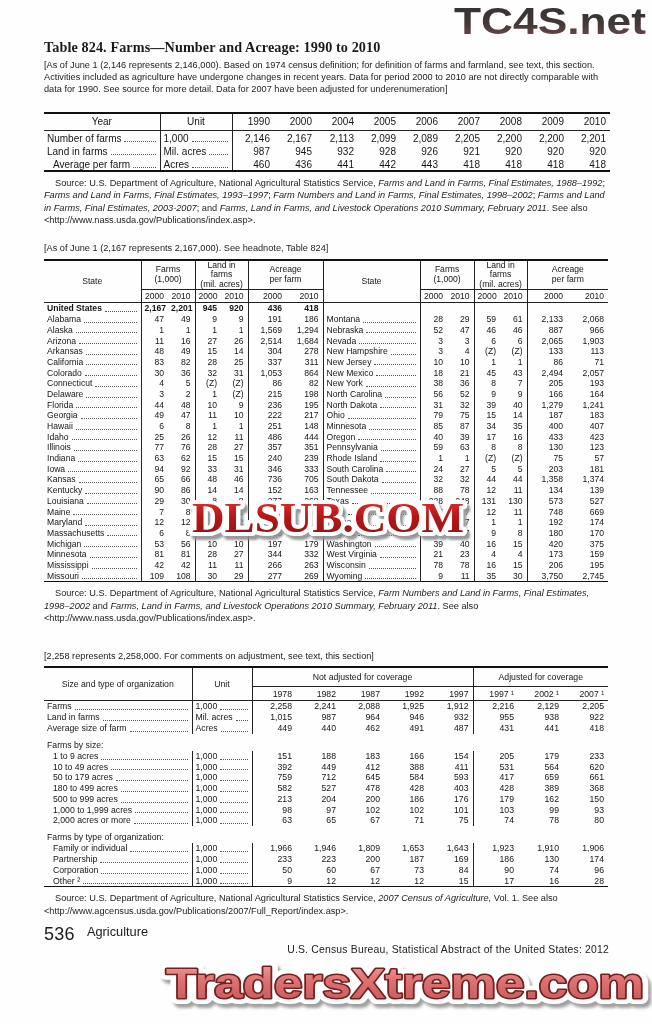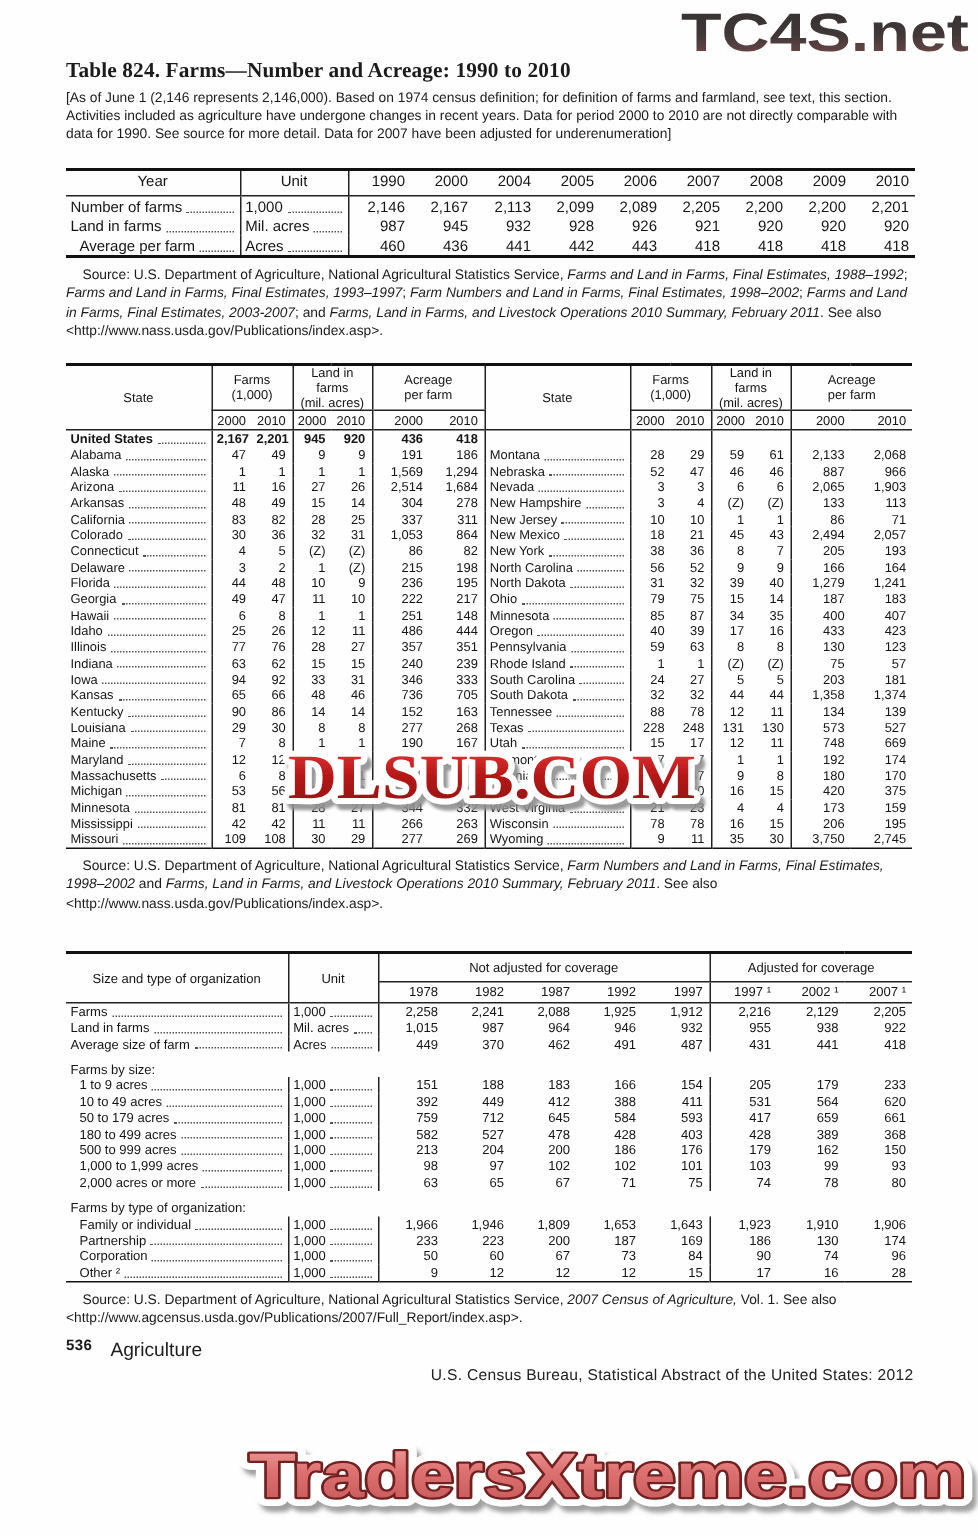--- a/index.html
+++ b/index.html
@@ -39,21 +39,21 @@
 
   #t826{border-top:2px solid #111;border-bottom:1.5px solid #111;font-size:8.7px;margin-top:3px;}
   #t826 th.c0,#t826 th.cu{border-bottom:1px solid #222;text-align:center;}
   #t826 th.grp{border-bottom:1px solid #222;text-align:center;height:18px;}
   #t826 tr.yrs th{border-bottom:1px solid #222;height:13px;}
   #t826 td{height:10.8px;line-height:9.8px;}
   #t826 .cu{border-left:1px solid #222;border-right:1px solid #222;}
   #t826 td.glab{padding-top:4px;height:13px;}
 
   .pgfoot{margin-top:7px;display:flex;align-items:flex-start;}
-  .pgnum{font-size:10px;letter-spacing:0.3px;font-weight:bold;}
+  .pgnum{font-size:18px;letter-spacing:0.3px;}
   .pgsec{font-size:12.8px;margin-left:12px;}
   .pgsrc{font-size:10.4px;color:#222;margin-left:auto;margin-top:20px;letter-spacing:0.2px;}
 
   .wm{position:absolute;pointer-events:none;}
   #wm-tc4s{top:0;right:2px;}
   #wm-dlsub{top:486px;left:176px;}
   #wm-traders{top:954px;left:158px;}
 </style>
 </head>
 <body>
@@ -161,20 +161,21 @@
             <td class="num">418</td>
             <td class="num">418</td>
             <td class="num">418</td>
           </tr>
         </tbody>
     </table>
     <p class="srcnote"><span>Source: U.S. Department of Agriculture, National Agricultural Statistics Service, </span><i>Farms and Land in Farms, Final Estimates, 1988–1992</i><span>; </span><i>Farms and Land in Farms, Final Estimates, 1993–1997</i><span>; </span><i>Farm Numbers and Land in Farms, Final Estimates, 1998–2002</i><span>; </span><i>Farms and Land in Farms, Final Estimates, 2003-2007</i><span>; and </span><i>Farms, Land in Farms, and Livestock Operations 2010 Summary, February 2011</i><span>. See also &lt;http://www.nass.usda.gov/Publications/index.asp&gt;.</span></p>
   </section>
 
   <section style="margin-top:16px;">
+    <p class="headnote">[As of June 1 (2,167 represents 2,167,000). See headnote, Table 824]</p>
     <table class="tbl" id="t825">
       <colgroup>
         <col style="width:97px">
           <col style="width:27px">
           <col style="width:27px">
         <col style="width:26px">
           <col style="width:27px">
           <col style="width:38px">
           <col style="width:37px">
         <col style="width:97px">
@@ -892,20 +893,21 @@
             <td class="num">30</td>
             <td class="num vl">3,750</td>
             <td class="num">2,745</td>
           </tr>
         </tbody>
     </table>
     <p class="srcnote"><span>Source: U.S. Department of Agriculture, National Agricultural Statistics Service, </span><i>Farm Numbers and Land in Farms, Final Estimates, 1998–2002</i><span> and </span><i>Farms, Land in Farms, and Livestock Operations 2010 Summary, February 2011</i><span>. See also &lt;http://www.nass.usda.gov/Publications/index.asp&gt;.</span></p>
   </section>
 
   <section style="margin-top:26px;">
+    <p class="headnote">[2,258 represents 2,258,000. For comments on adjustment, see text, this section]</p>
     <table class="tbl" id="t826">
       <colgroup>
         <col style="width:148px">
           <col style="width:60px">
         <col style="width:44px">
           <col style="width:44px">
           <col style="width:44px">
           <col style="width:44px">
         <col style="width:45px">
           <col style="width:45px">
@@ -982,21 +984,21 @@
                 <span class="dots"></span>
               </span>
             </td>
             <td class="lab cu">
               <span class="fx">
                 <span class="lt">Acres</span>
                 <span class="dots"></span>
               </span>
             </td>
             <td class="num">449</td>
-            <td class="num">370</td>
+            <td class="num">440</td>
             <td class="num">462</td>
             <td class="num">491</td>
             <td class="num">487</td>
             <td class="num vl">431</td>
             <td class="num">441</td>
             <td class="num">418</td>
           </tr>
           <tr>
             <td class="lab glab" colspan="10">Farms by size:</td>
           </tr>

